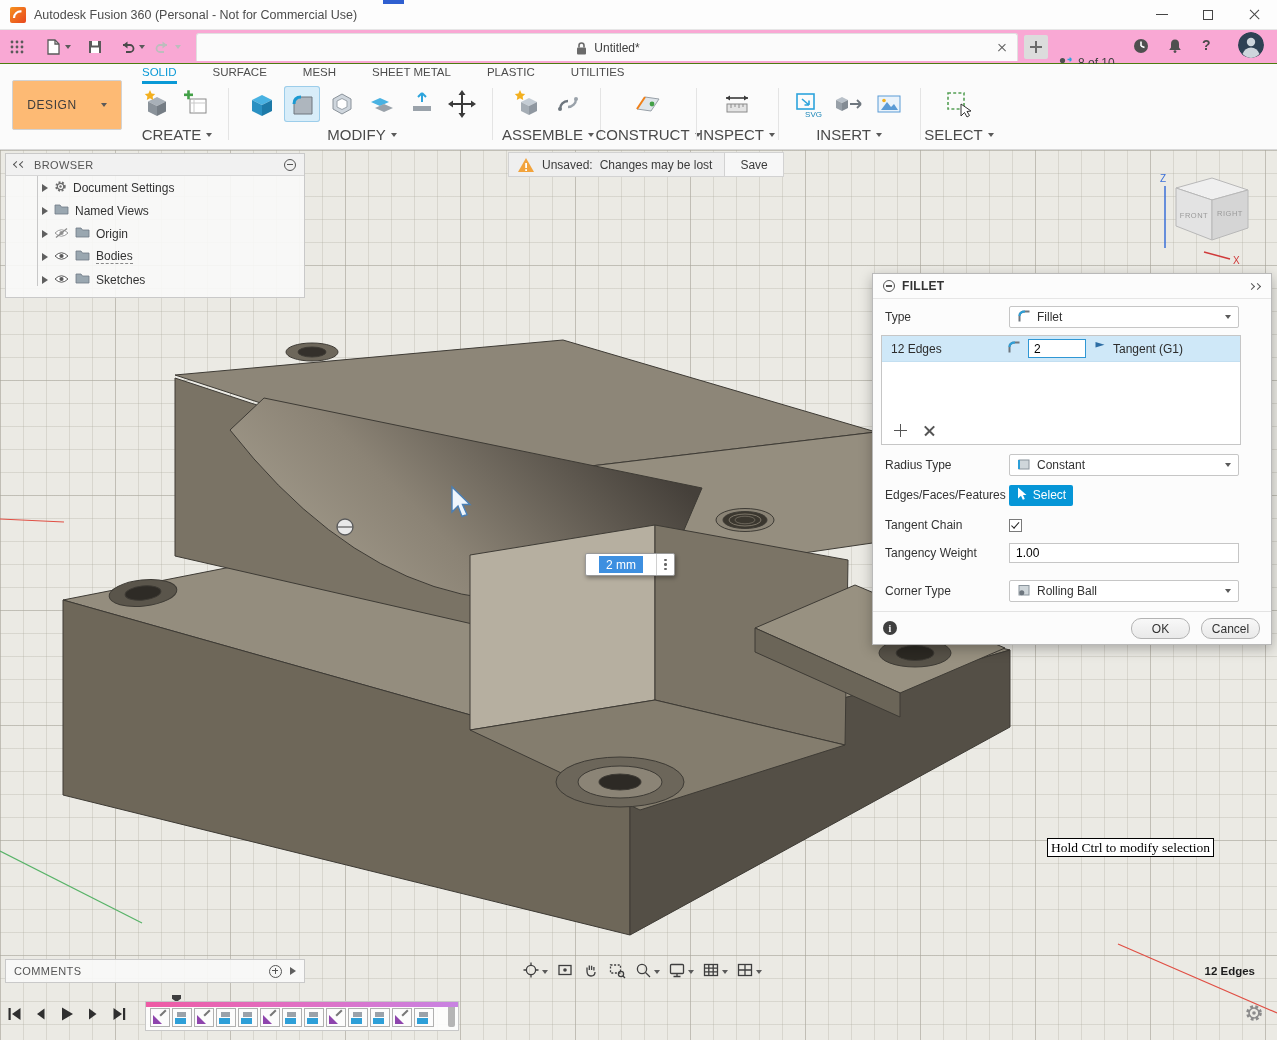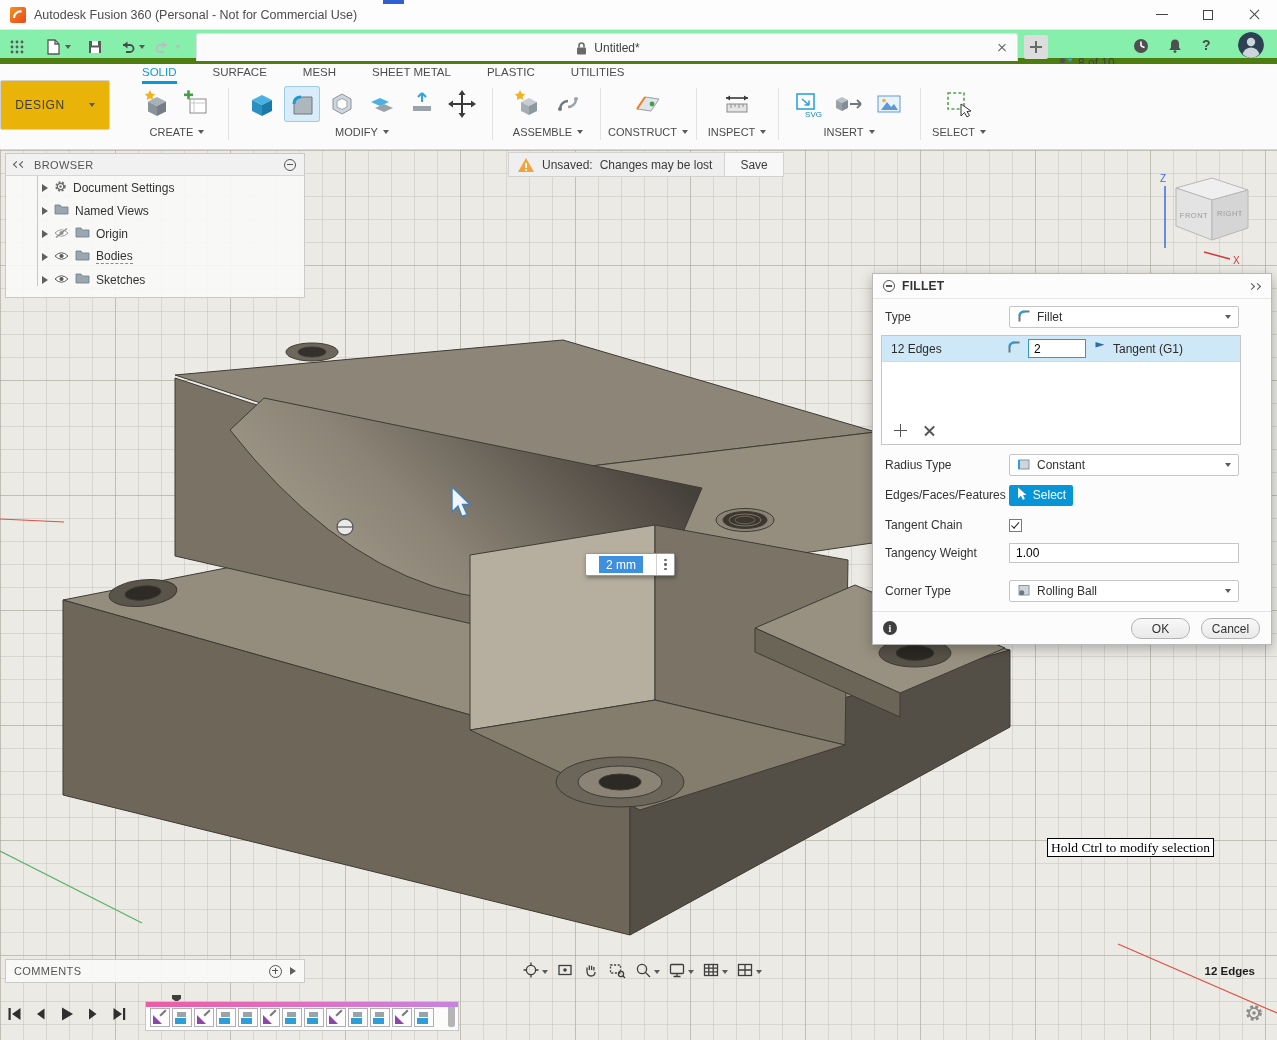--- a/index.html
+++ b/index.html
@@ -13,48 +13,48 @@
   .title-text{font-size:12.5px;color:#4c4c4c;margin-left:8px}
   .winbtns{margin-left:auto;display:flex;height:100%}
   .winbtn{width:46px;height:100%;display:flex;align-items:center;justify-content:center;position:relative}
   .wb-min{width:12px;height:1.5px;background:#454545}
   .wb-max{width:10px;height:10px;border:1.2px solid #454545}
   .wb-x{position:absolute;left:17px;top:14px;width:13px;height:1.4px;background:#454545;transform:rotate(45deg)}
   .wb-x2{transform:rotate(-45deg)}
   .top-accent{left:383px;top:0;width:21px;height:4px;background:#2f5fd0}
 
   
-  .quickbar{position:absolute;left:0;top:30px;width:100%;height:34px;background:#86efac;border-bottom:6px solid #4d7c0f}
+  .quickbar{position:absolute;left:0;top:30px;width:100%;height:34px;background:#f9a8d4;border-bottom:1px solid #4d7c0f}
   .qb-icon{position:absolute;top:7px;height:20px;display:flex;align-items:center;gap:3px}
   .caret{width:0;height:0;border-left:3.5px solid transparent;border-right:3.5px solid transparent;border-top:4px solid #5a5a5a;display:inline-block}
   .caret.lt{border-top-color:#bdbdbd}
   .doctab{position:absolute;left:196px;top:3px;width:822px;height:28px;background:#fbfbfb;border:1px solid #e0e0e0;border-bottom:none;border-radius:3px 3px 0 0;display:flex;align-items:center;justify-content:center;gap:6px}
   .doctab>span{font-size:12px;color:#3f3f3f}
   .tab-close{position:absolute;right:8px;top:7px;width:14px;height:14px}
   .x1,.x2{position:absolute;left:2px;top:6.3px;width:10px;height:1.4px;background:#5e5e5e}
   .x1{transform:rotate(45deg)}.x2{transform:rotate(-45deg)}
   .tab-add{position:absolute;left:1024px;top:5px;width:24px;height:24px;background:#dcdcdc;border-radius:2px}
   .plus-h{position:absolute;left:6px;top:11px;width:12px;height:2px;background:#6a6a6a}
   .plus-v{position:absolute;left:11px;top:6px;width:2px;height:12px;background:#6a6a6a}
   .job-status{position:absolute;left:1056px;top:25px;display:flex;align-items:center;gap:5px;font-size:12px;color:#3f3f3f}
   .qb-round{position:absolute;top:7px}
   .qb-help{position:absolute;left:1202px;top:7px;font-size:14px;font-weight:bold;color:#4a4a4a}
   .avatar{position:absolute;left:1238px;top:2px;width:26px;height:26px;border-radius:50%;overflow:hidden}
 
   
   .ribbon{position:absolute;left:0;top:64px;width:100%;height:86px;background:#fbfbfb;border-bottom:1px solid #d8d8d8}
-  .design-box{position:absolute;left:0;top:16px;width:110px;height:50px;background:#eab308;border:1px solid #d2d2d2;border-radius:2px;display:flex;align-items:center;justify-content:center;gap:24px;font-size:12px;letter-spacing:.6px;color:#3d3d3d}
+  .design-box{position:absolute;left:12px;top:16px;width:110px;height:50px;background:#fdba74;border:1px solid #d2d2d2;border-radius:2px;display:flex;align-items:center;justify-content:center;gap:24px;font-size:12px;letter-spacing:.6px;color:#3d3d3d}
   .rtabs{position:absolute;left:142px;top:0;display:flex;gap:36px;height:22px;align-items:center}
   .rtab{font-size:11.5px;color:#4d4d4d;padding-bottom:3px;border-bottom:3px solid transparent}
   .rtab.active{color:#0a99d6;border-bottom-color:#0a99d6}
   .rgroup{position:absolute;top:22px;height:62px}
   .ricons{display:flex;justify-content:center;gap:4px}
   .ricon{width:36px;height:36px;display:flex;align-items:center;justify-content:center;border-radius:3px}
   .ricon.active{background:#d8edf9;box-shadow:inset 0 0 0 1px #9ccdea}
-  .rlabel{display:flex;align-items:center;justify-content:center;gap:5px;font-size:11px;color:#4a4a4a;margin-top:4px}
+  .rlabel{display:flex;align-items:center;justify-content:center;gap:5px;font-size:15px;color:#4a4a4a;margin-top:4px}
   .rsep{position:absolute;top:24px;width:1px;height:52px;background:#e4e4e4}
 
   
   .canvas{position:absolute;left:0;top:150px;width:1277px;height:890px;background-color:#ebeae4;
     background-image:linear-gradient(rgba(176,174,162,.33) 1px,transparent 1px),linear-gradient(90deg,rgba(176,174,162,.33) 1px,transparent 1px),linear-gradient(rgba(150,148,136,.4) 1px,transparent 1px),linear-gradient(90deg,rgba(150,148,136,.4) 1px,transparent 1px);
     background-size:23px 23px,23px 23px,115px 115px,115px 115px}
 
   
   .browser{position:absolute;left:5px;top:153px;width:300px;background:rgba(250,250,248,.9);border:1px solid #c9c9c9}
   .br-header{height:22px;background:rgba(240,240,240,.95);border-bottom:1px solid #d6d6d6;display:flex;align-items:center;padding:0 8px;gap:8px}

